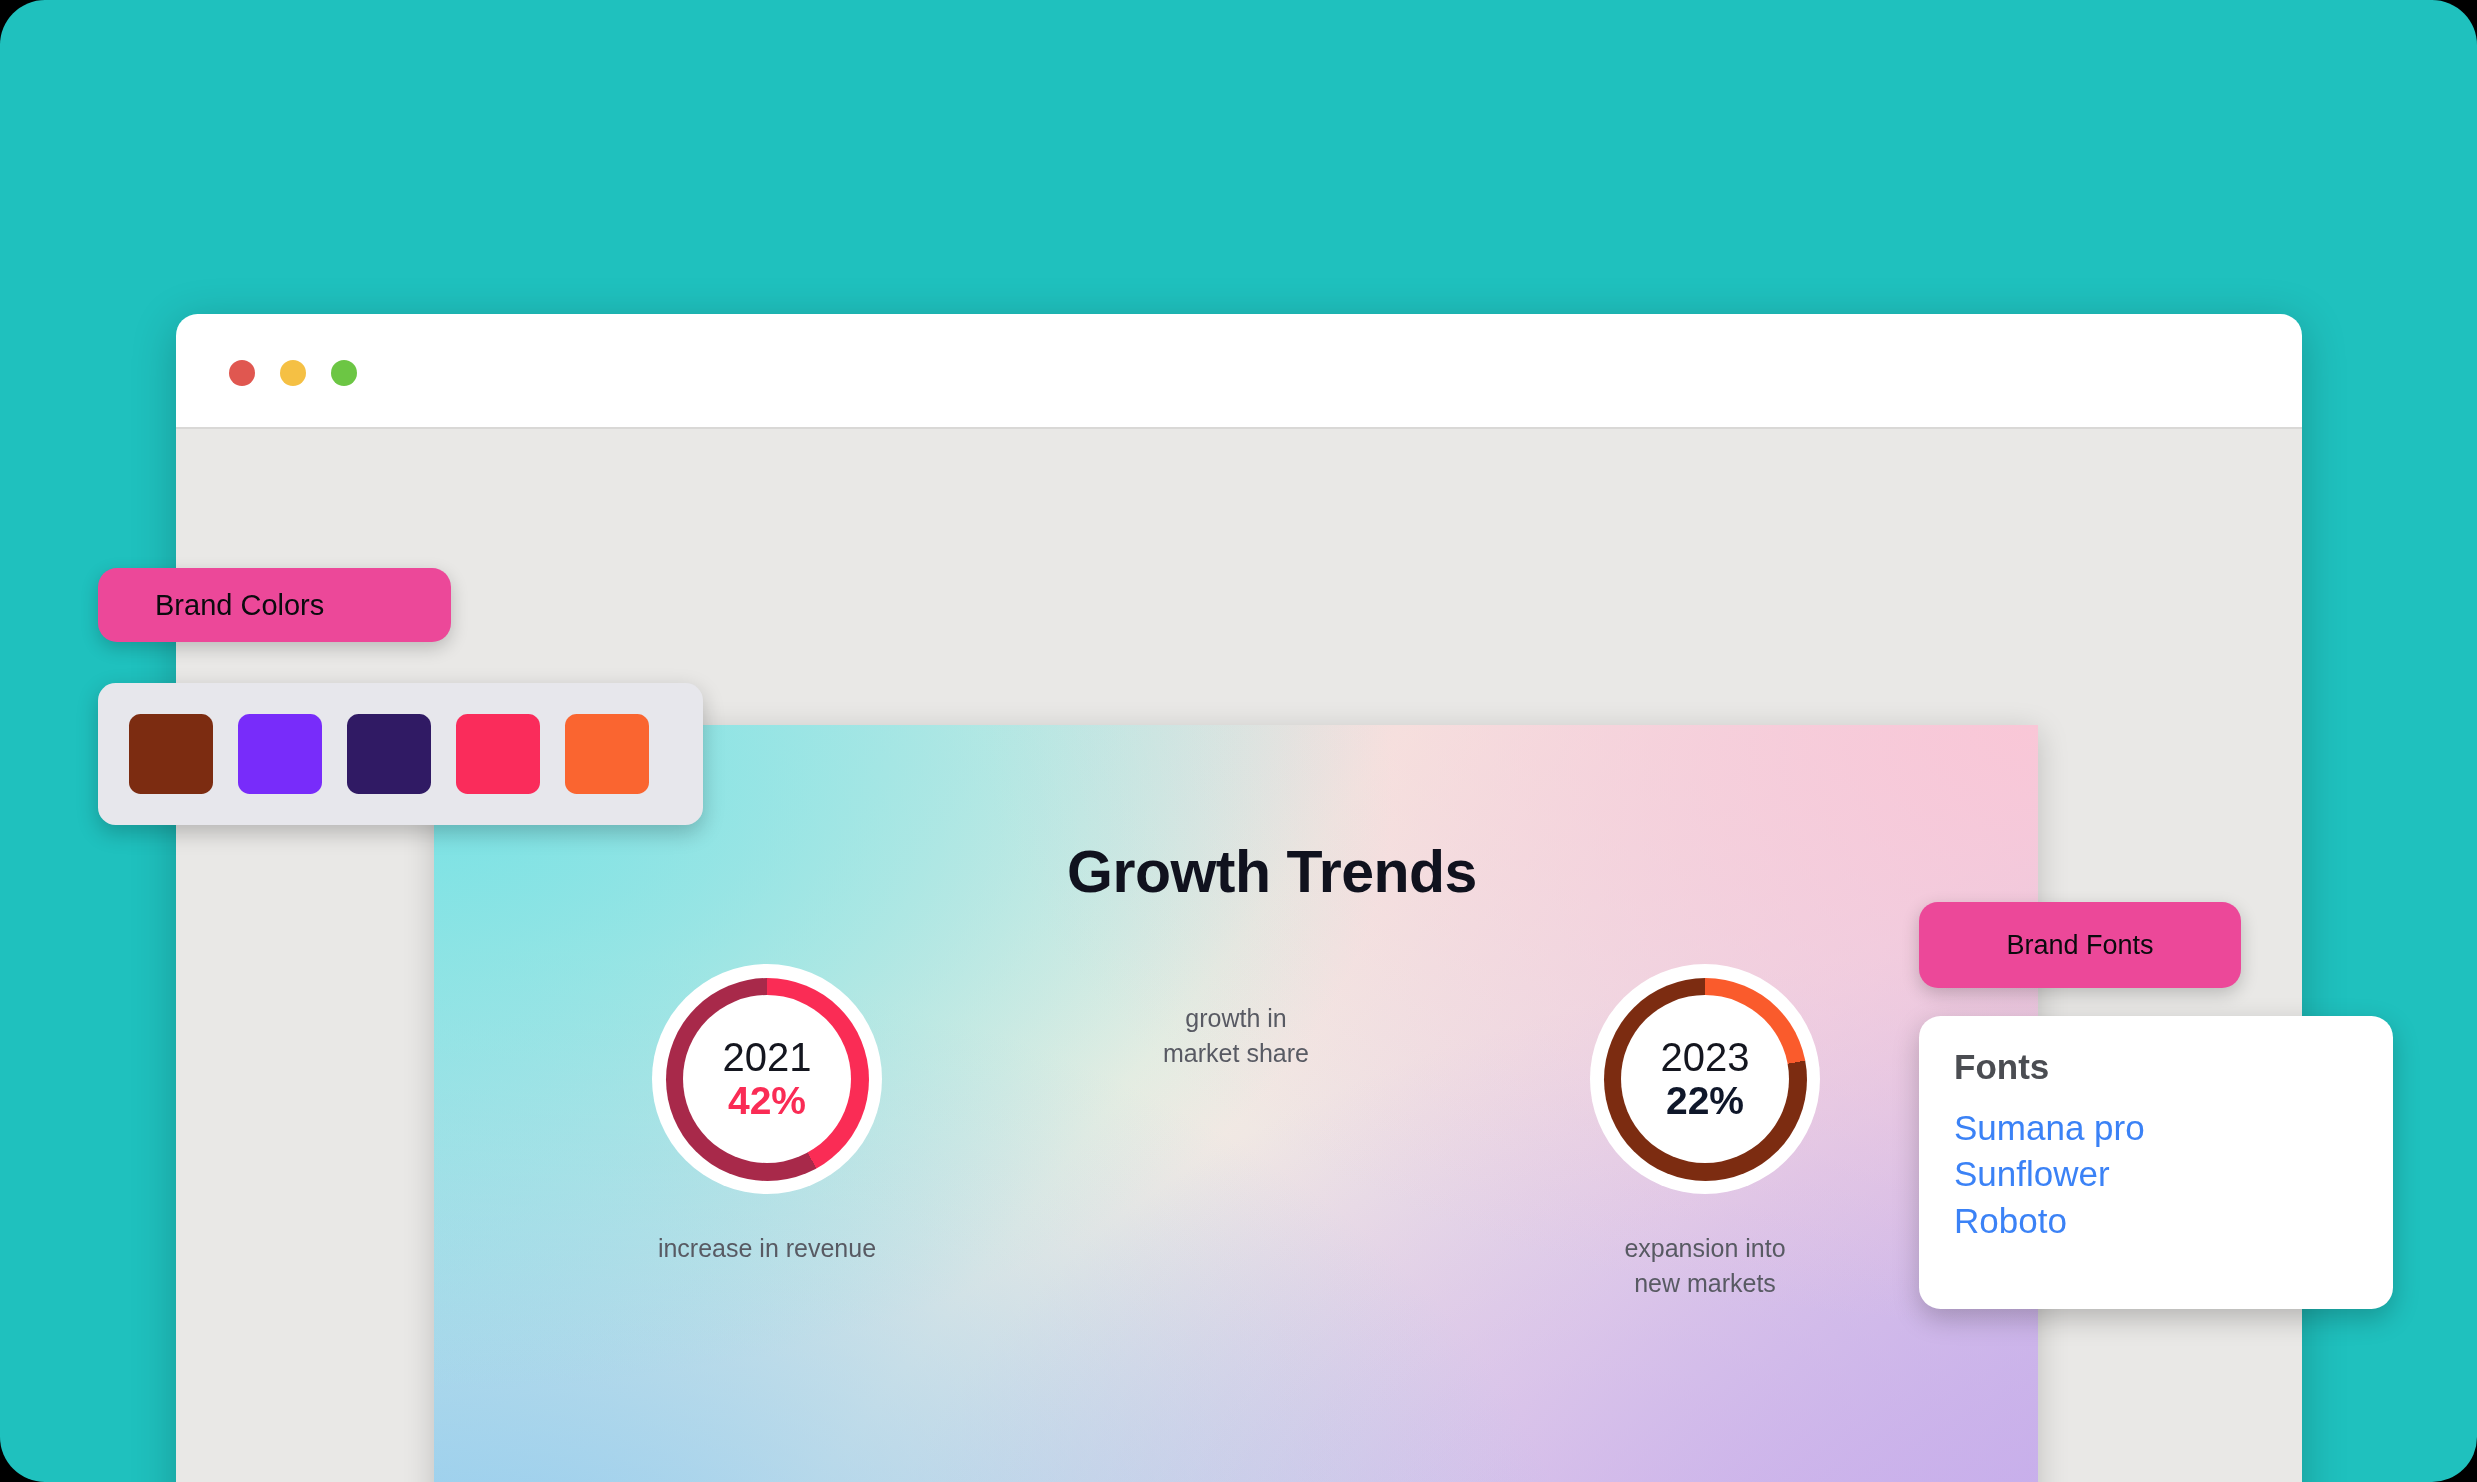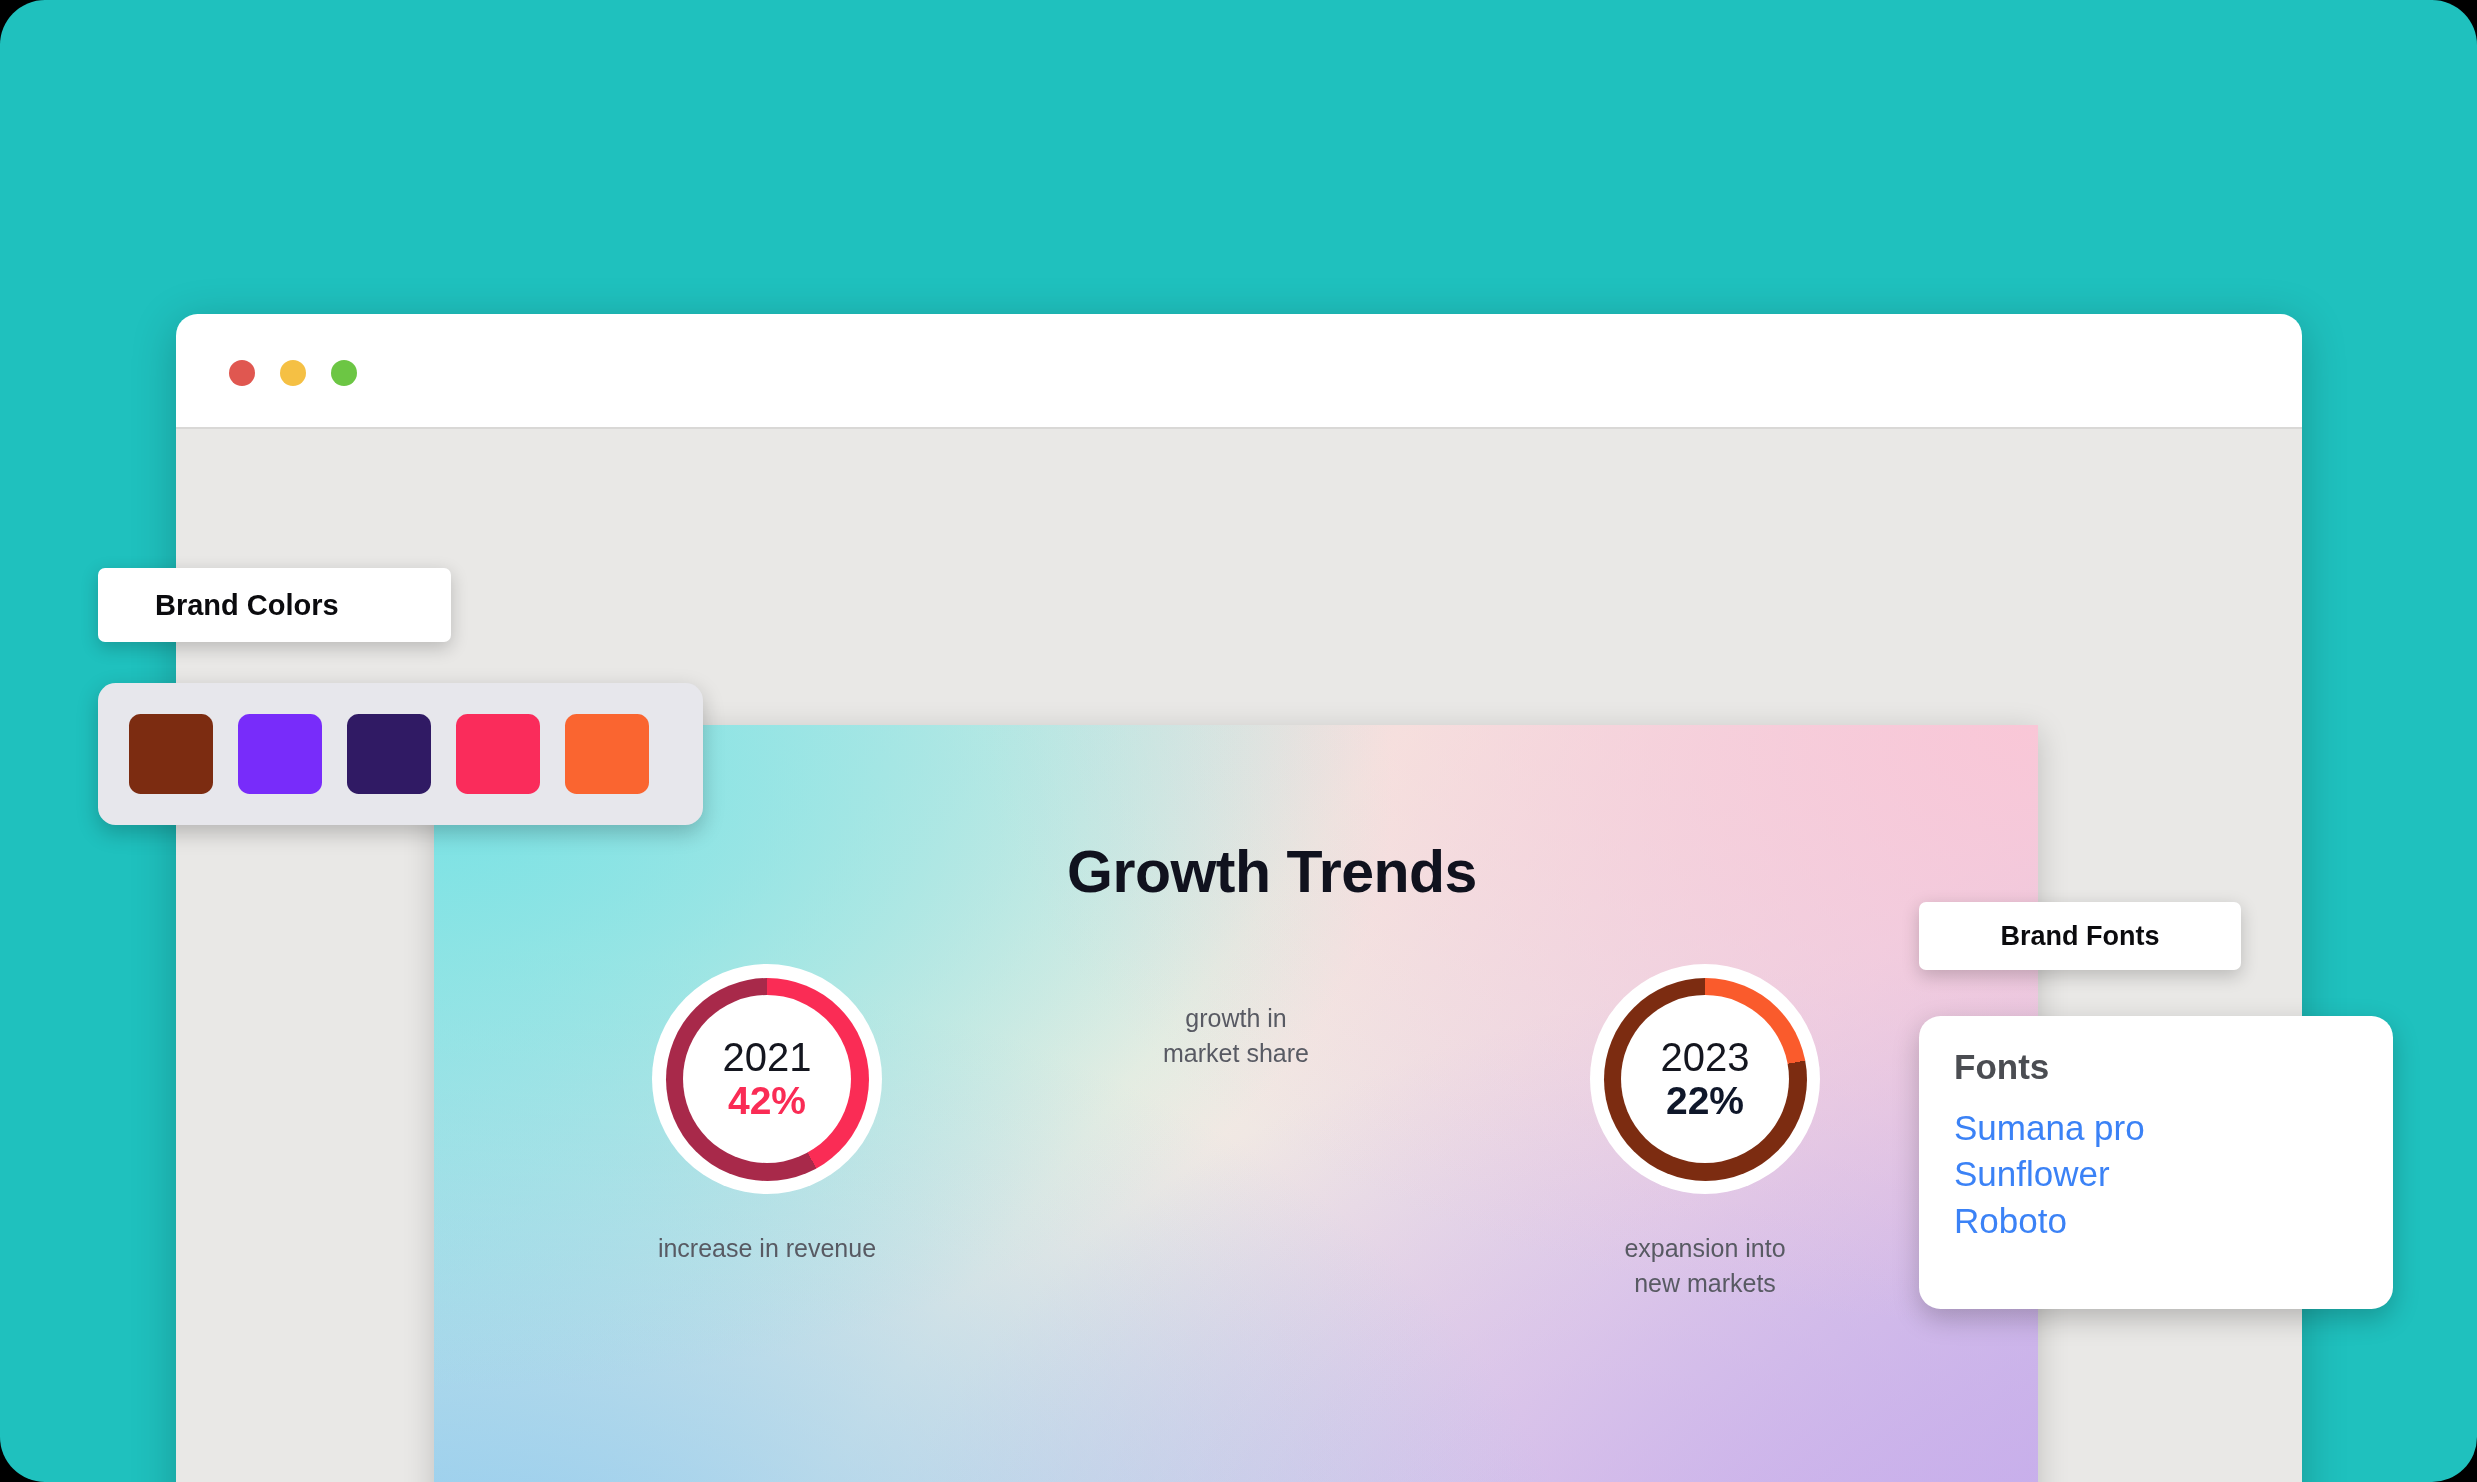--- a/index.html
+++ b/index.html
@@ -192,44 +192,44 @@
   .h-tr { left: 100%; top: 0; }
   .h-ml { left: 0;    top: 50%; }
   .h-mr { left: 100%; top: 50%; }
   .h-bl { left: 0;    top: 100%; }
   .h-bc { left: 50%;  top: 100%; }
   .h-br { left: 100%; top: 100%; }
 
   
   .chip {
     position: absolute;
-    background: #ffffff;
-    border-radius: 7px;
+    background: #ec4899;
+    border-radius: 19px;
     box-shadow: 0 5.9px 17.6px rgba(0,0,0,0.20);
     display: flex;
     align-items: center;
     justify-content: center;
-    font-weight: 700;
+    font-weight: 400;
     color: #0B0B0E;
   }
   #brand-colors-chip {
     left: 98px;
     top: 568px;
     width: 353px;
     height: 74px;
     font-size: 29px;
     justify-content: flex-start;
     padding-left: 57px;
     box-sizing: border-box;
   }
   #brand-fonts-chip {
     left: 1919px;
     top: 902px;
     width: 322px;
-    height: 68px;
+    height: 86px;
     font-size: 27px;
   }
   #swatch-panel {
     position: absolute;
     left: 98px;
     top: 683px;
     width: 605px;
     height: 142px;
     background: #E7E7EC;
     border-radius: 17.6px;

